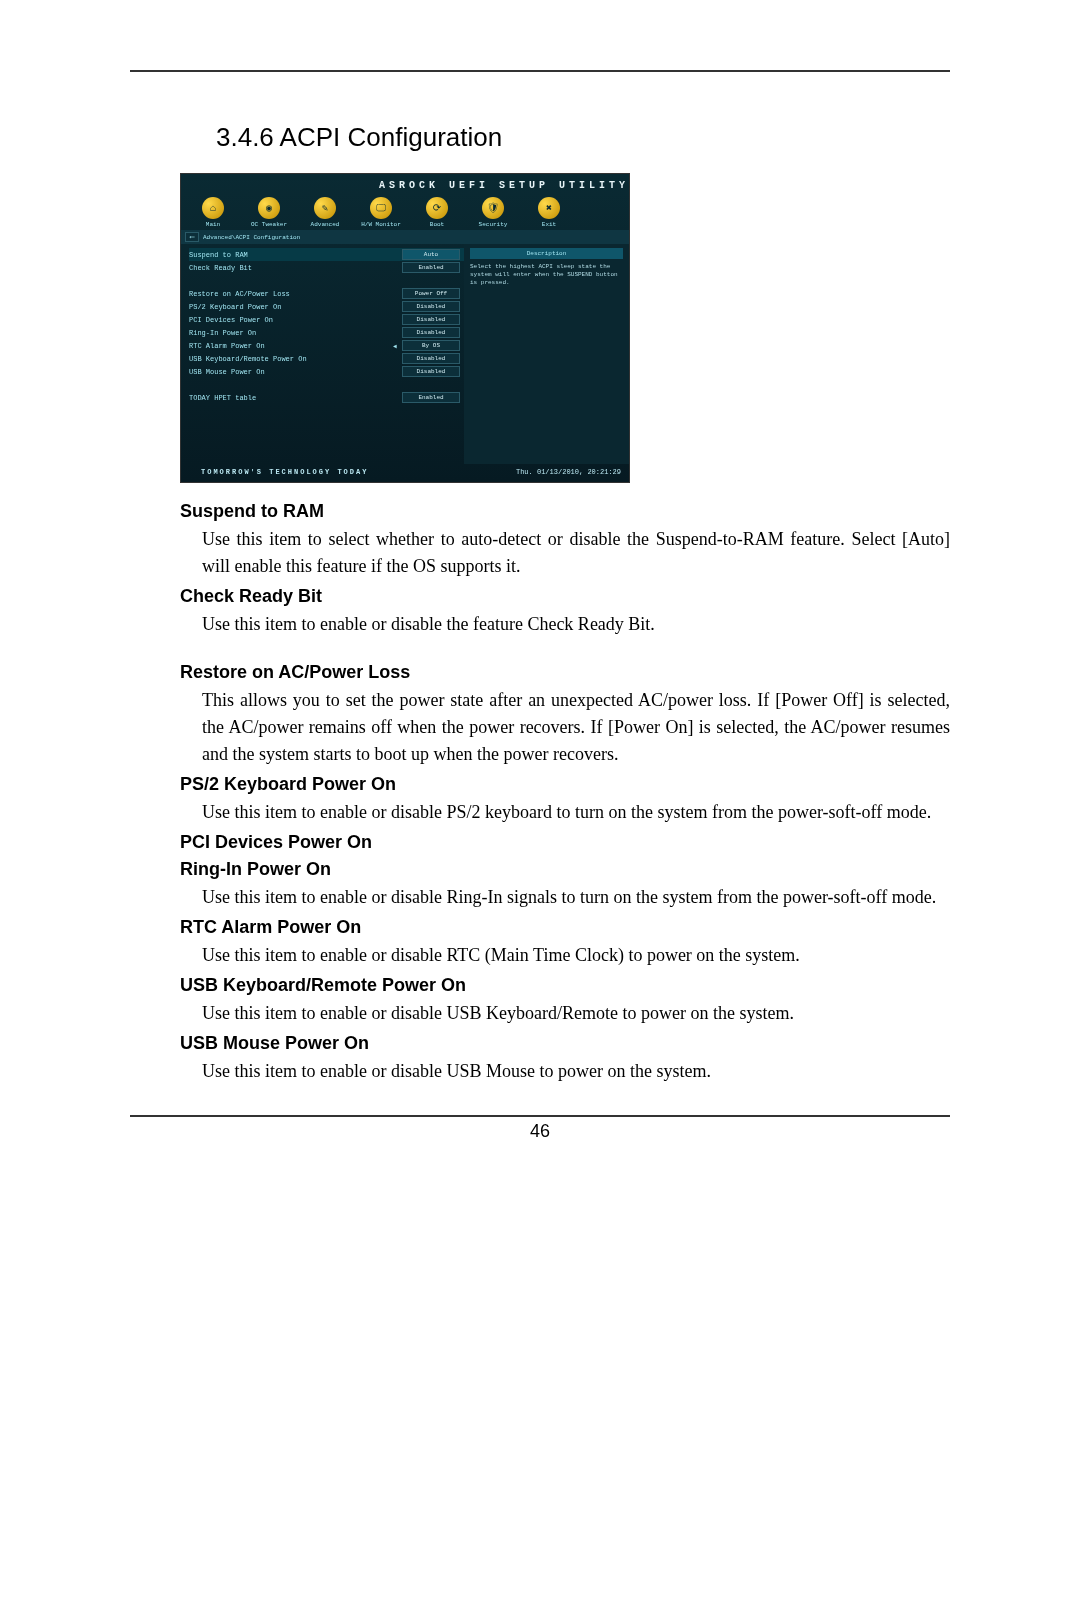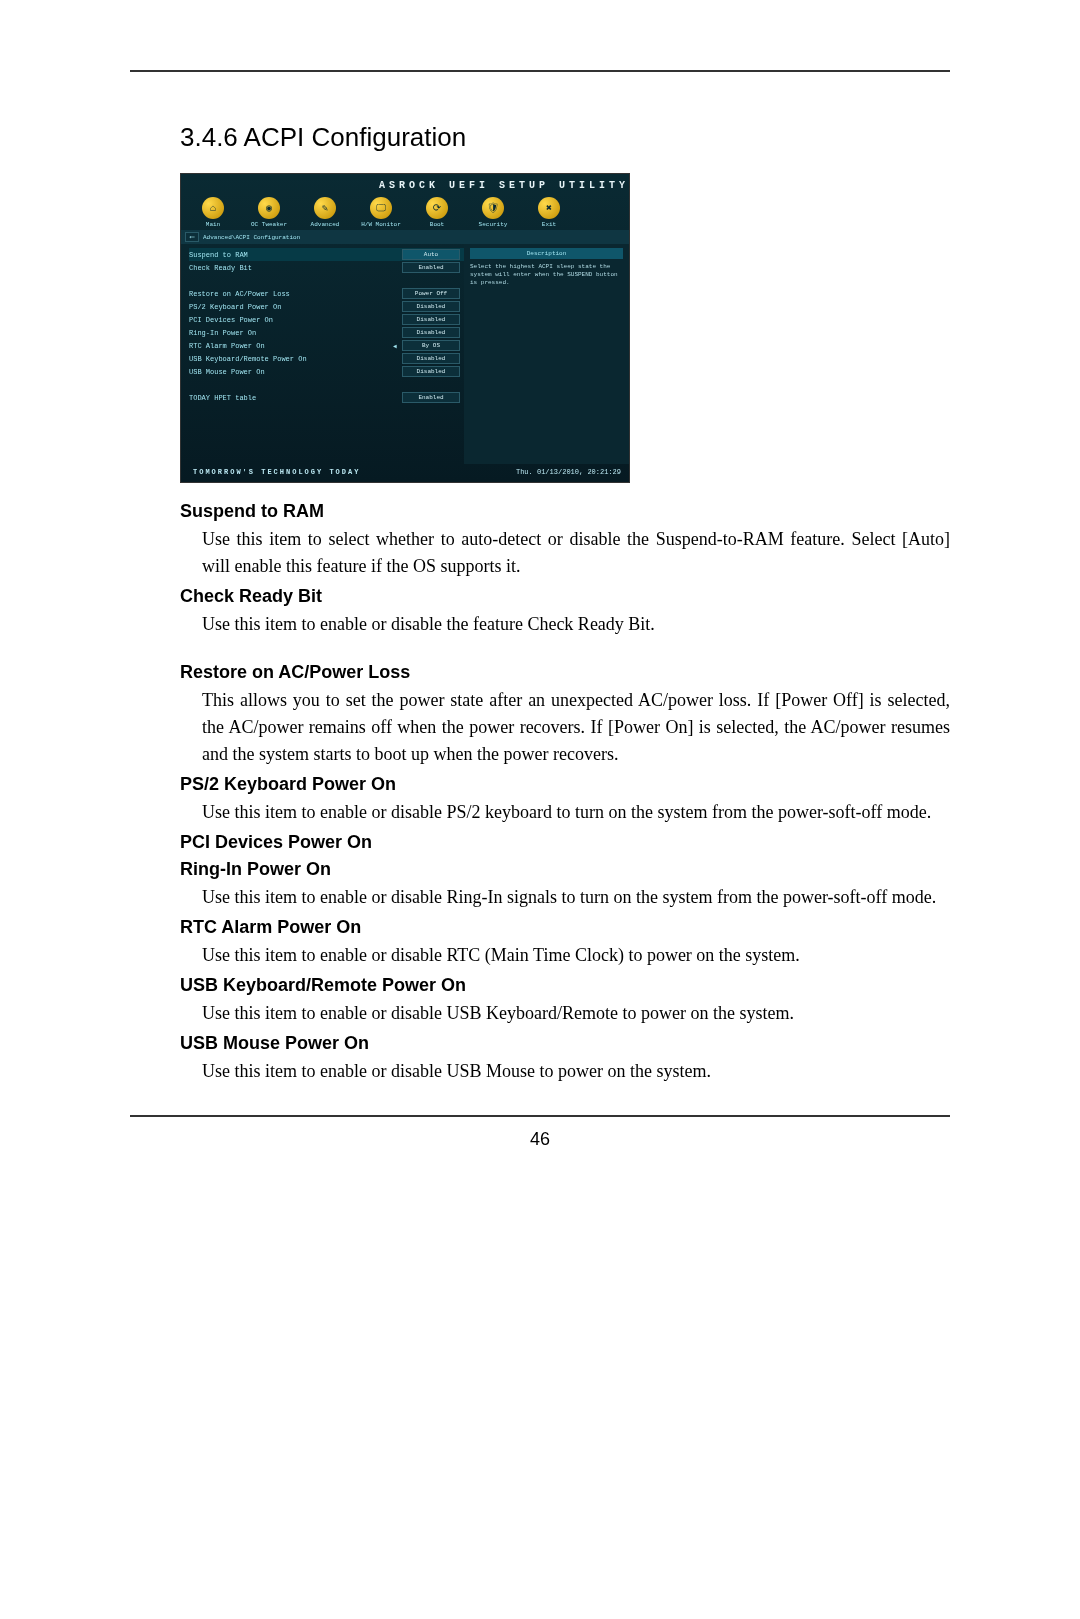--- a/index.html
+++ b/index.html
@@ -1,53 +1,53 @@
 <!DOCTYPE html>
 <html><head>
 <meta charset="utf-8">
 <style>
   * { margin: 0; padding: 0; box-sizing: border-box; }
   body { background: #fff; font-family: Arial, Helvetica, sans-serif; color: #000; }
   .page { width: 1080px; height: 1619px; margin: 0 auto; position: relative; padding: 70px 130px 30px 130px; }
   .hr-top { border-top: 2px solid #333; margin-bottom: 50px; }
   .content { padding-left: 50px; }
-  .section-title { font-size: 26px; font-weight: normal; margin-bottom: 20px; }
+  .section-title { font-size: 26px; font-weight: normal; margin-bottom: 20px; margin-left: 36px; }
 
   
   .bios { width: 450px; height: 310px; background: linear-gradient(#0a2a33,#061a22); border: 1px solid #333; position: relative; font-family: "Courier New", monospace; color: #9fe3ef; font-size: 7px; }
   .bios-title { text-align: right; letter-spacing: 4px; font-weight: bold; color: #e8f4f7; font-size: 10px; padding: 6px 0 2px 0; }
   .bios-tabs { display: flex; gap: 0; padding: 2px 4px 0 4px; align-items: flex-end; }
   .bios-tab { width: 56px; text-align: center; padding: 2px 0; font-size: 6px; color: #9fe3ef; display: flex; flex-direction: column; align-items: center; gap: 2px; }
   .bios-tab .ico { width: 22px; height: 22px; border-radius: 50%; background: radial-gradient(circle at 30% 30%, #ffd94a, #c18e00); display: flex; align-items: center; justify-content: center; font-size: 10px; color: #0a2a33; }
   .bios-bread { background: #0f3642; padding: 2px 4px; display: flex; align-items: center; gap: 4px; font-size: 6px; }
   .bios-bread .back { width: 14px; height: 10px; background: #0c2f3a; border: 1px solid #2a5a68; display: inline-flex; align-items: center; justify-content: center; font-size: 7px; color: #9fe3ef; }
   .bios-body { display: flex; height: 220px; }
   .bios-left { flex: 1; padding: 4px 0 4px 8px; }
   .bios-row { display: flex; align-items: center; height: 13px; }
   .bios-row.sel { background: #063a46; }
   .bios-row .lbl { flex: 1; color: #9fe3ef; white-space: nowrap; }
   .bios-row .val { width: 58px; text-align: center; background: #0c2f3a; border: 1px solid #2a5a68; color: #cfe9ef; font-size: 6px; margin-right: 4px; padding: 1px 0; position: relative; }
   .bios-row.sel .val { background: #0f566a; }
   .bios-row .val.sel-arrow::before { content: "◀"; position: absolute; left: -10px; color: #9fe3ef; font-size: 6px; }
   .bios-right { width: 165px; padding: 4px 6px; background: #0a2730; }
   .bios-right-title { text-align: center; background: #0f566a; font-size: 6px; padding: 2px; margin-bottom: 4px; }
   .bios-right-text { font-size: 6px; color: #afd9e2; line-height: 1.3; }
-  .bios-footer { position: absolute; bottom: 4px; left: 4px; right: 0; display: flex; justify-content: space-between; padding: 2px 8px; font-size: 7px; color: #b9e6f0; }
+  .bios-footer { position: absolute; bottom: 4px; left: 12px; right: 0; display: flex; justify-content: space-between; padding: 2px 8px; font-size: 7px; color: #b9e6f0; }
   .bios-footer .tag { letter-spacing: 2px; font-weight: bold; }
 
   
   .items { margin-top: 18px; }
   .item { margin-bottom: 4px; }
   .item-title { font-weight: bold; font-size: 18px; margin-bottom: 4px; }
   .item-desc { font-size: 18px; line-height: 1.5; padding-left: 22px; text-align: justify; font-family: Liberation Serif, serif; }
   .items .item + .item { margin-top: 6px; }
   .gap { height: 20px; }
 
   .hr-bottom { border-top: 2px solid #333; margin-top: 30px; }
-  .pageno { text-align: center; font-size: 18px; margin-top: 12px; }
+  .pageno { text-align: center; font-size: 18px; margin-top: 4px; }
 </style>
 </head>
 <body>
 
 <div class="page">
   <div class="hr-top"></div>
   <div class="content">
     <h2 class="section-title">3.4.6  ACPI Configuration</h2>
 
     <div class="bios">

